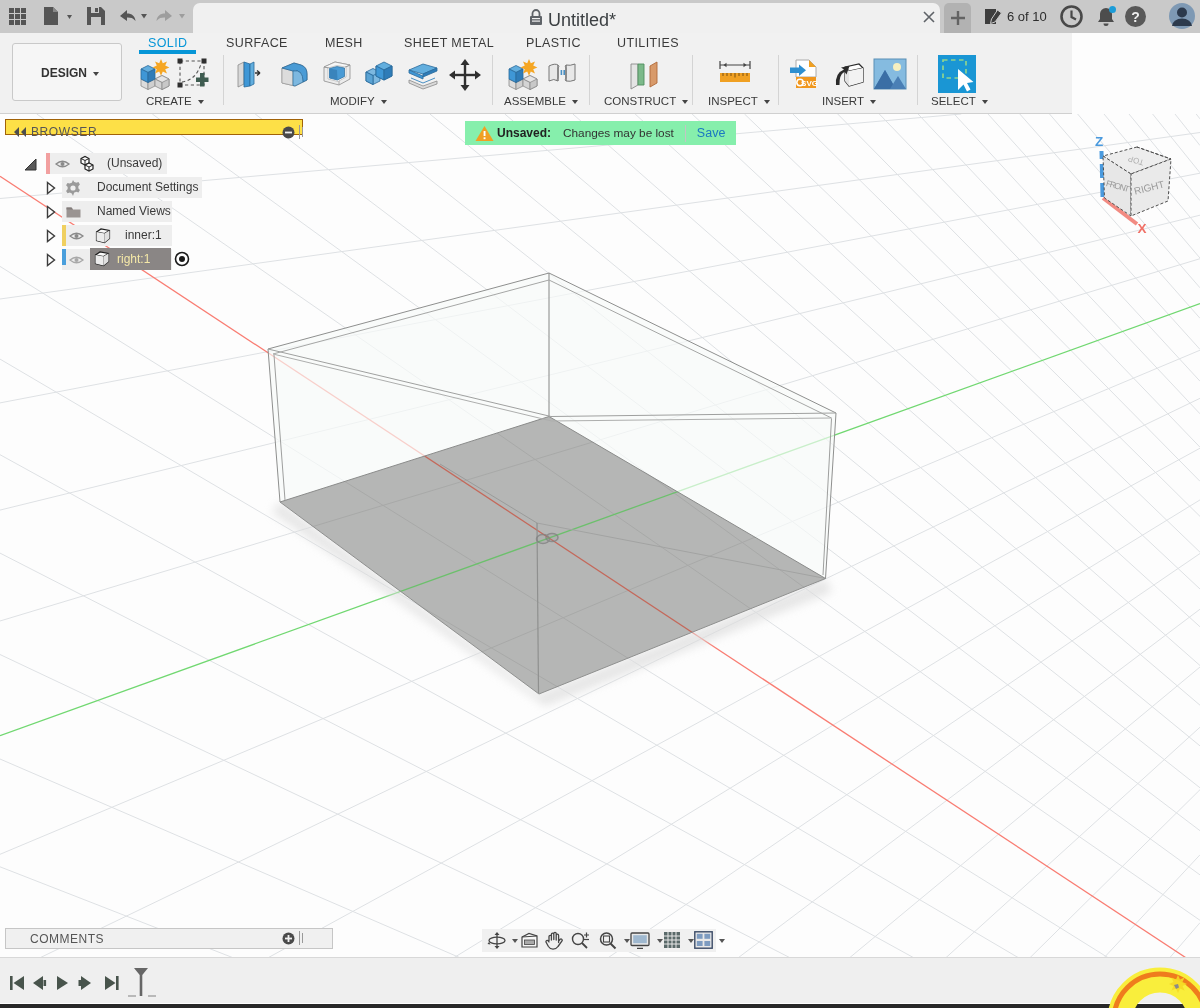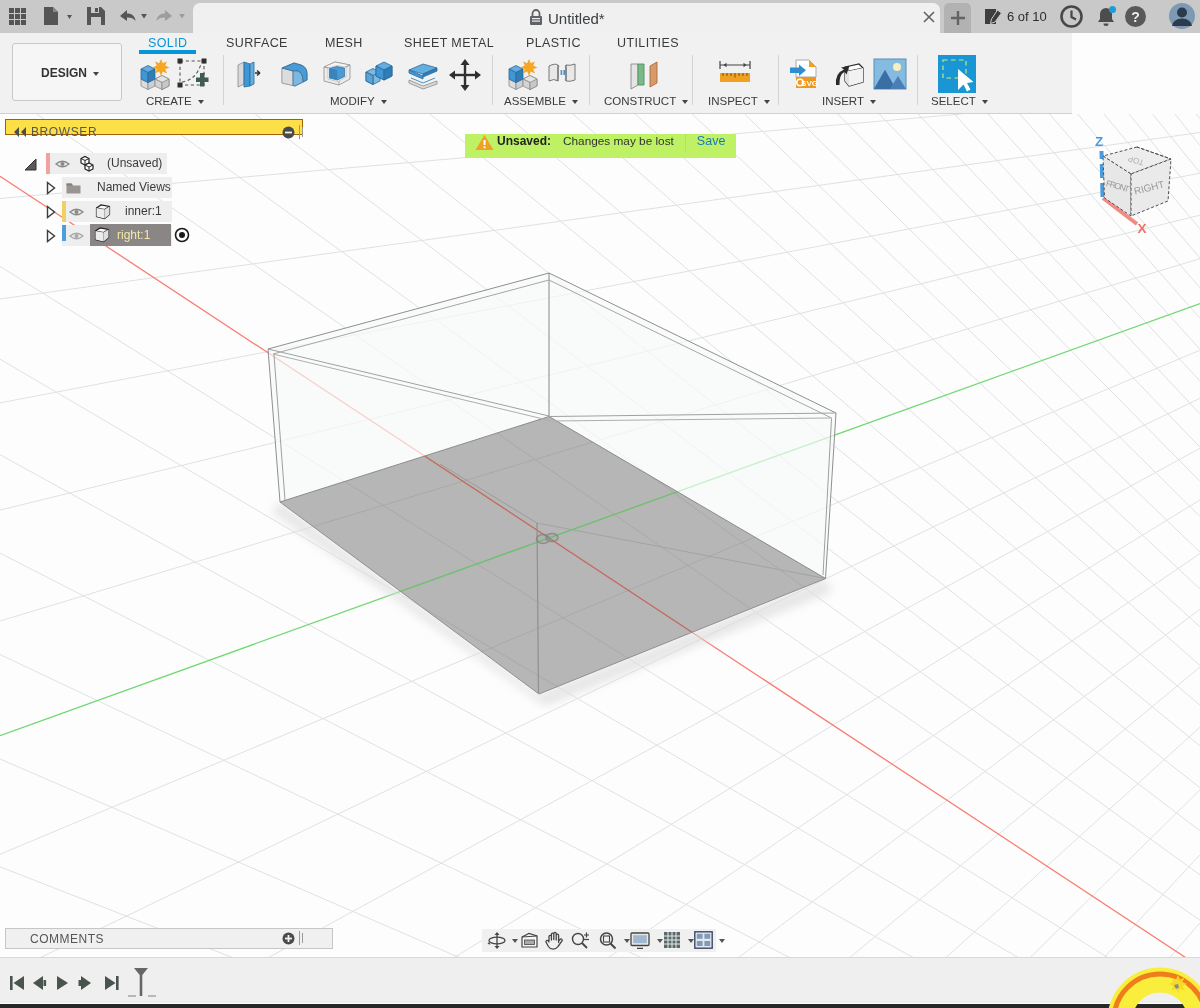--- a/index.html
+++ b/index.html
@@ -14,21 +14,21 @@
 .sep{position:absolute;top:55px;width:1px;height:50px;background:#d4d4d4;}
 .icon{position:absolute;top:22px;}
 #browser{position:absolute;left:5px;top:119px;width:298px;}
 #bheader{height:16px;background:#fde047;border:1px solid #a16207;position:relative;}
 .brow{position:relative;height:24px;font-size:12px;color:#3a3a3a;}
 .rowbg{position:absolute;top:1px;height:21px;background:#eeeeee;}
 #comments{position:absolute;left:5px;top:928px;width:328px;height:21px;background:#f0f0f0;border:1px solid #c6c6c6;}
 #navbar{position:absolute;left:482px;top:929px;width:234px;height:23px;background:#f0f0f0;}
 #timeline{position:absolute;left:0;top:957px;width:1200px;height:46px;background:#efefef;border-top:1px solid #d8d8d8;}
 #darkstrip{position:absolute;left:0;top:1004px;width:1200px;height:4px;background:#282828;}
-#unsaved{position:absolute;left:465px;top:134px;height:24px;background:#bef264;font-size:12.5px;display:flex;align-items:flex-start;}
+#unsaved{position:absolute;left:465px;top:121px;height:24px;background:#86efac;font-size:12.5px;display:flex;align-items:center;}
 </style></head><body>
 <div id="titlebar">
     <svg class="abs" style="left:9px;top:8px" width="17" height="17">
       <g fill="#555">
         <rect x="0" y="0" width="5" height="5"></rect>
         <rect x="6" y="0" width="5" height="5"></rect>
         <rect x="12" y="0" width="5" height="5"></rect>
         <rect x="0" y="6" width="5" height="5"></rect>
         <rect x="6" y="6" width="5" height="5"></rect>
         <rect x="12" y="6" width="5" height="5"></rect>
@@ -56,21 +56,21 @@
 <path d="M17 9 L10 3 L10 6.5 C5 6.5 2 9 1.5 14 C4 10.8 7 10.5 10 10.6 L10 14 Z" fill="#9d9d9d"></path>
 <path d="M24 7 l6 0 l-3 4.5 z" fill="#9d9d9d"></path>
     </svg>
     <div id="tab"></div>
 <svg class="abs" style="left:529px;top:9px" width="15" height="17">
       <rect x="1" y="7" width="12" height="9" rx="1" fill="#5f6368"></rect>
       <path d="M3.5 7 v-2.5 a3.5 3.5 0 0 1 7 0 V7" fill="none" stroke="#5f6368" stroke-width="1.8"></path>
       <rect x="3" y="9" width="8" height="1.2" fill="#f0f0f0"></rect>
       <rect x="3" y="11.5" width="8" height="1.2" fill="#f0f0f0"></rect>
     </svg>
-<div class="abs" style="left:548px;top:10px;font-size:15px;color:#3c4043;">Untitled*</div>
+<div class="abs" style="left:548px;top:10px;font-size:18px;color:#3c4043;">Untitled*</div>
 <svg class="abs" style="left:923px;top:11px" width="12" height="12">
       <path d="M1 1 L11 11 M11 1 L1 11" stroke="#5f6368" stroke-width="1.6"></path>
     </svg>
     <div class="abs" style="left:944px;top:3px;width:27px;height:30px;background:#b2b2b2;border-radius:5px 5px 0 0;"></div>
 <svg class="abs" style="left:950px;top:10px" width="16" height="16">
       <path d="M8 1 V15 M1 8 H15" stroke="#636363" stroke-width="2.4"></path>
     </svg>
     <svg class="abs" style="left:984px;top:7px" width="20" height="19">
 <path d="M1 2 h11 v15 h-11 z" fill="#3e3e3e"></path>
       <path d="M13.5 3 l4 3 l-6.5 9 l-4.5 1.5 l1 -4.5 z" fill="#3e3e3e" stroke="#c9c9c9" stroke-width="1"></path>
@@ -432,20 +432,31 @@
         </svg>
         <svg class="abs" style="left:72px;top:3px" width="19" height="17" viewBox="0 0 19 17">
 <path d="M4 3.5 L8 1.5 L12 3.5 L12 8 L8 10 L4 8 Z" fill="#fcfcfc" stroke="#222" stroke-width="1.2"></path>
 <path d="M4 3.5 L8 5.5 L12 3.5 M8 5.5 V10" fill="none" stroke="#222" stroke-width="1"></path>
 <path d="M8 10 L12 8 L16 10 L16 14 L12 16 L8 14 Z" fill="#fcfcfc" stroke="#222" stroke-width="1.2"></path>
 <path d="M8 10 L12 12 L16 10 M12 12 V16" fill="none" stroke="#222" stroke-width="1"></path>
 </svg>
         <div class="abs" style="left:102px;top:4px;">(Unsaved)</div>
       </div>
       <div class="brow">
+        <div class="rowbg" style="left:57px;width:140px;"></div>
+        <svg class="abs" style="left:41px;top:5px" width="10" height="14">
+          <path d="M1.5 1.5 L8.5 7 L1.5 12.5 Z" fill="#fdfdfd" stroke="#3d3d3d" stroke-width="1.4"></path>
+        </svg>
+        <svg class="abs" style="left:60px;top:4px" width="16" height="16" viewBox="0 0 16 16">
+          <path d="M8 0 l1.2 2 a6 6 0 0 1 2 .8 l2.3 -.7 l1.4 2.4 l-1.6 1.8 a6 6 0 0 1 0 2 l1.6 1.8 l-1.4 2.4 l-2.3 -.7 a6 6 0 0 1 -2 .8 L8 16 l-1.2 -2.6 a6 6 0 0 1 -2 -.8 l-2.3 .7 l-1.4 -2.4 l1.6 -1.8 a6 6 0 0 1 0 -2 L1.1 5.3 l1.4 -2.4 l2.3 .7 a6 6 0 0 1 2 -.8 z" fill="#9a9a9a"></path>
+          <circle cx="8" cy="8" r="2.6" fill="#eee"></circle>
+        </svg>
+        <div class="abs" style="left:92px;top:4px;">Document Settings</div>
+      </div>
+      <div class="brow">
         <div class="rowbg" style="left:57px;width:110px;"></div>
         <svg class="abs" style="left:41px;top:5px" width="10" height="14">
           <path d="M1.5 1.5 L8.5 7 L1.5 12.5 Z" fill="#fdfdfd" stroke="#3d3d3d" stroke-width="1.4"></path>
         </svg>
         <svg class="abs" style="left:61px;top:5px" width="15" height="13">
           <path d="M0.5 2.5 h5 l1.5 2 h7.5 v8 h-14 z" fill="#9a9492"></path>
           <path d="M0.5 2.5 h5 l1.5 2 h-6.5 z" fill="#847e7c"></path>
         </svg>
         <div class="abs" style="left:92px;top:4px;">Named Views</div>
       </div>

